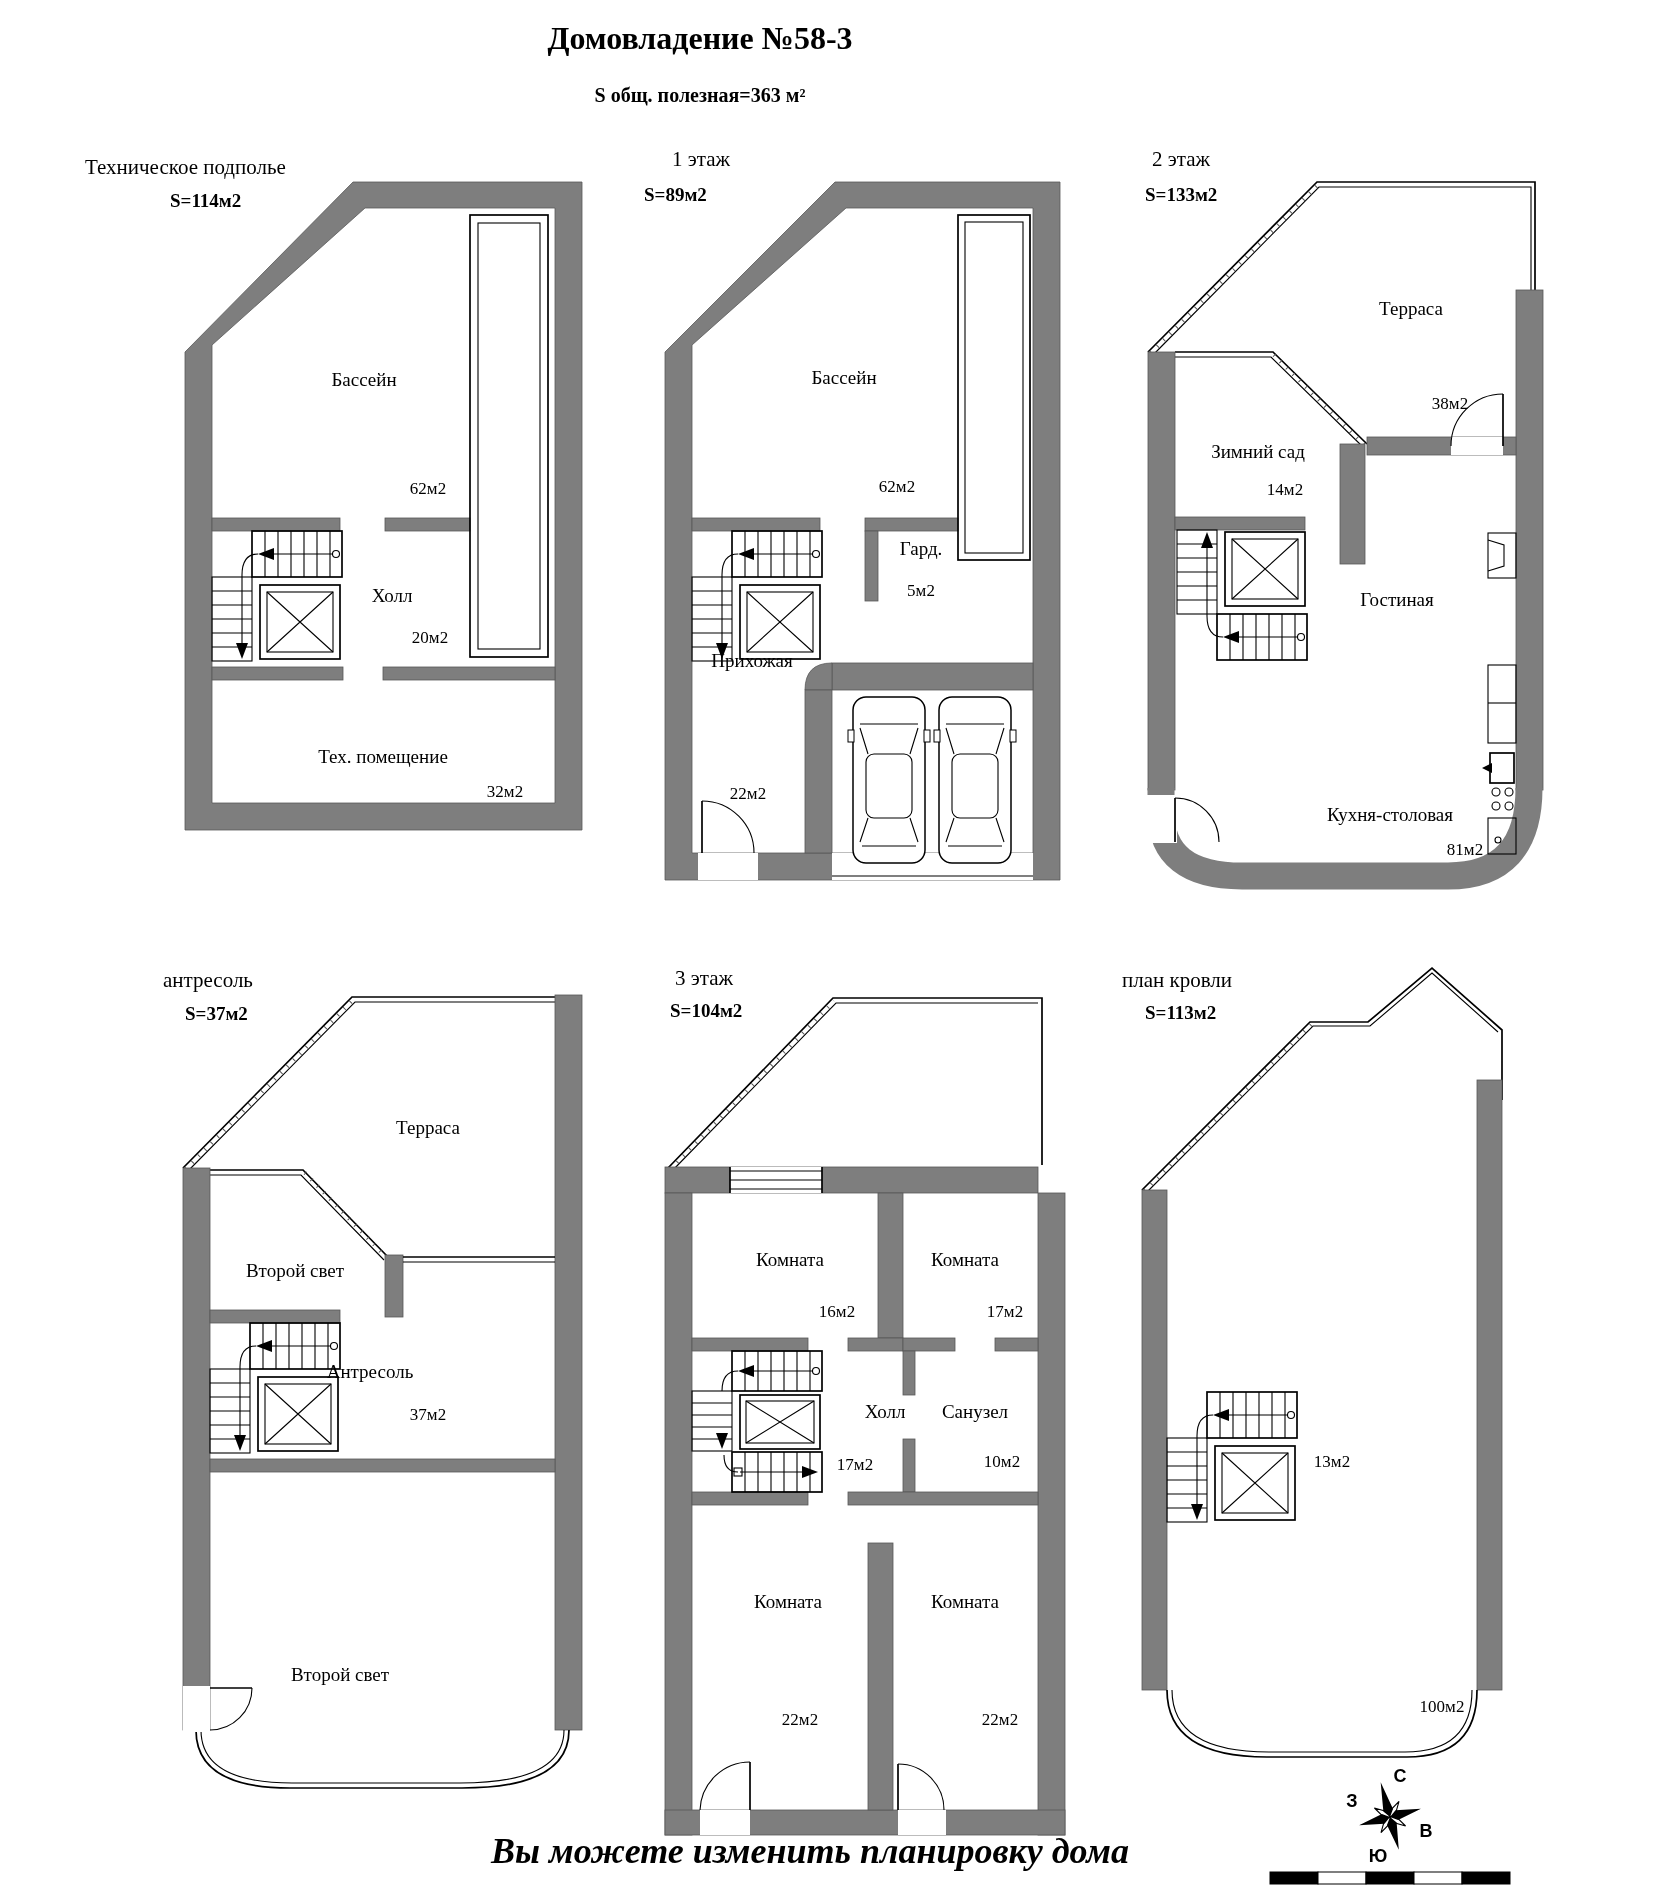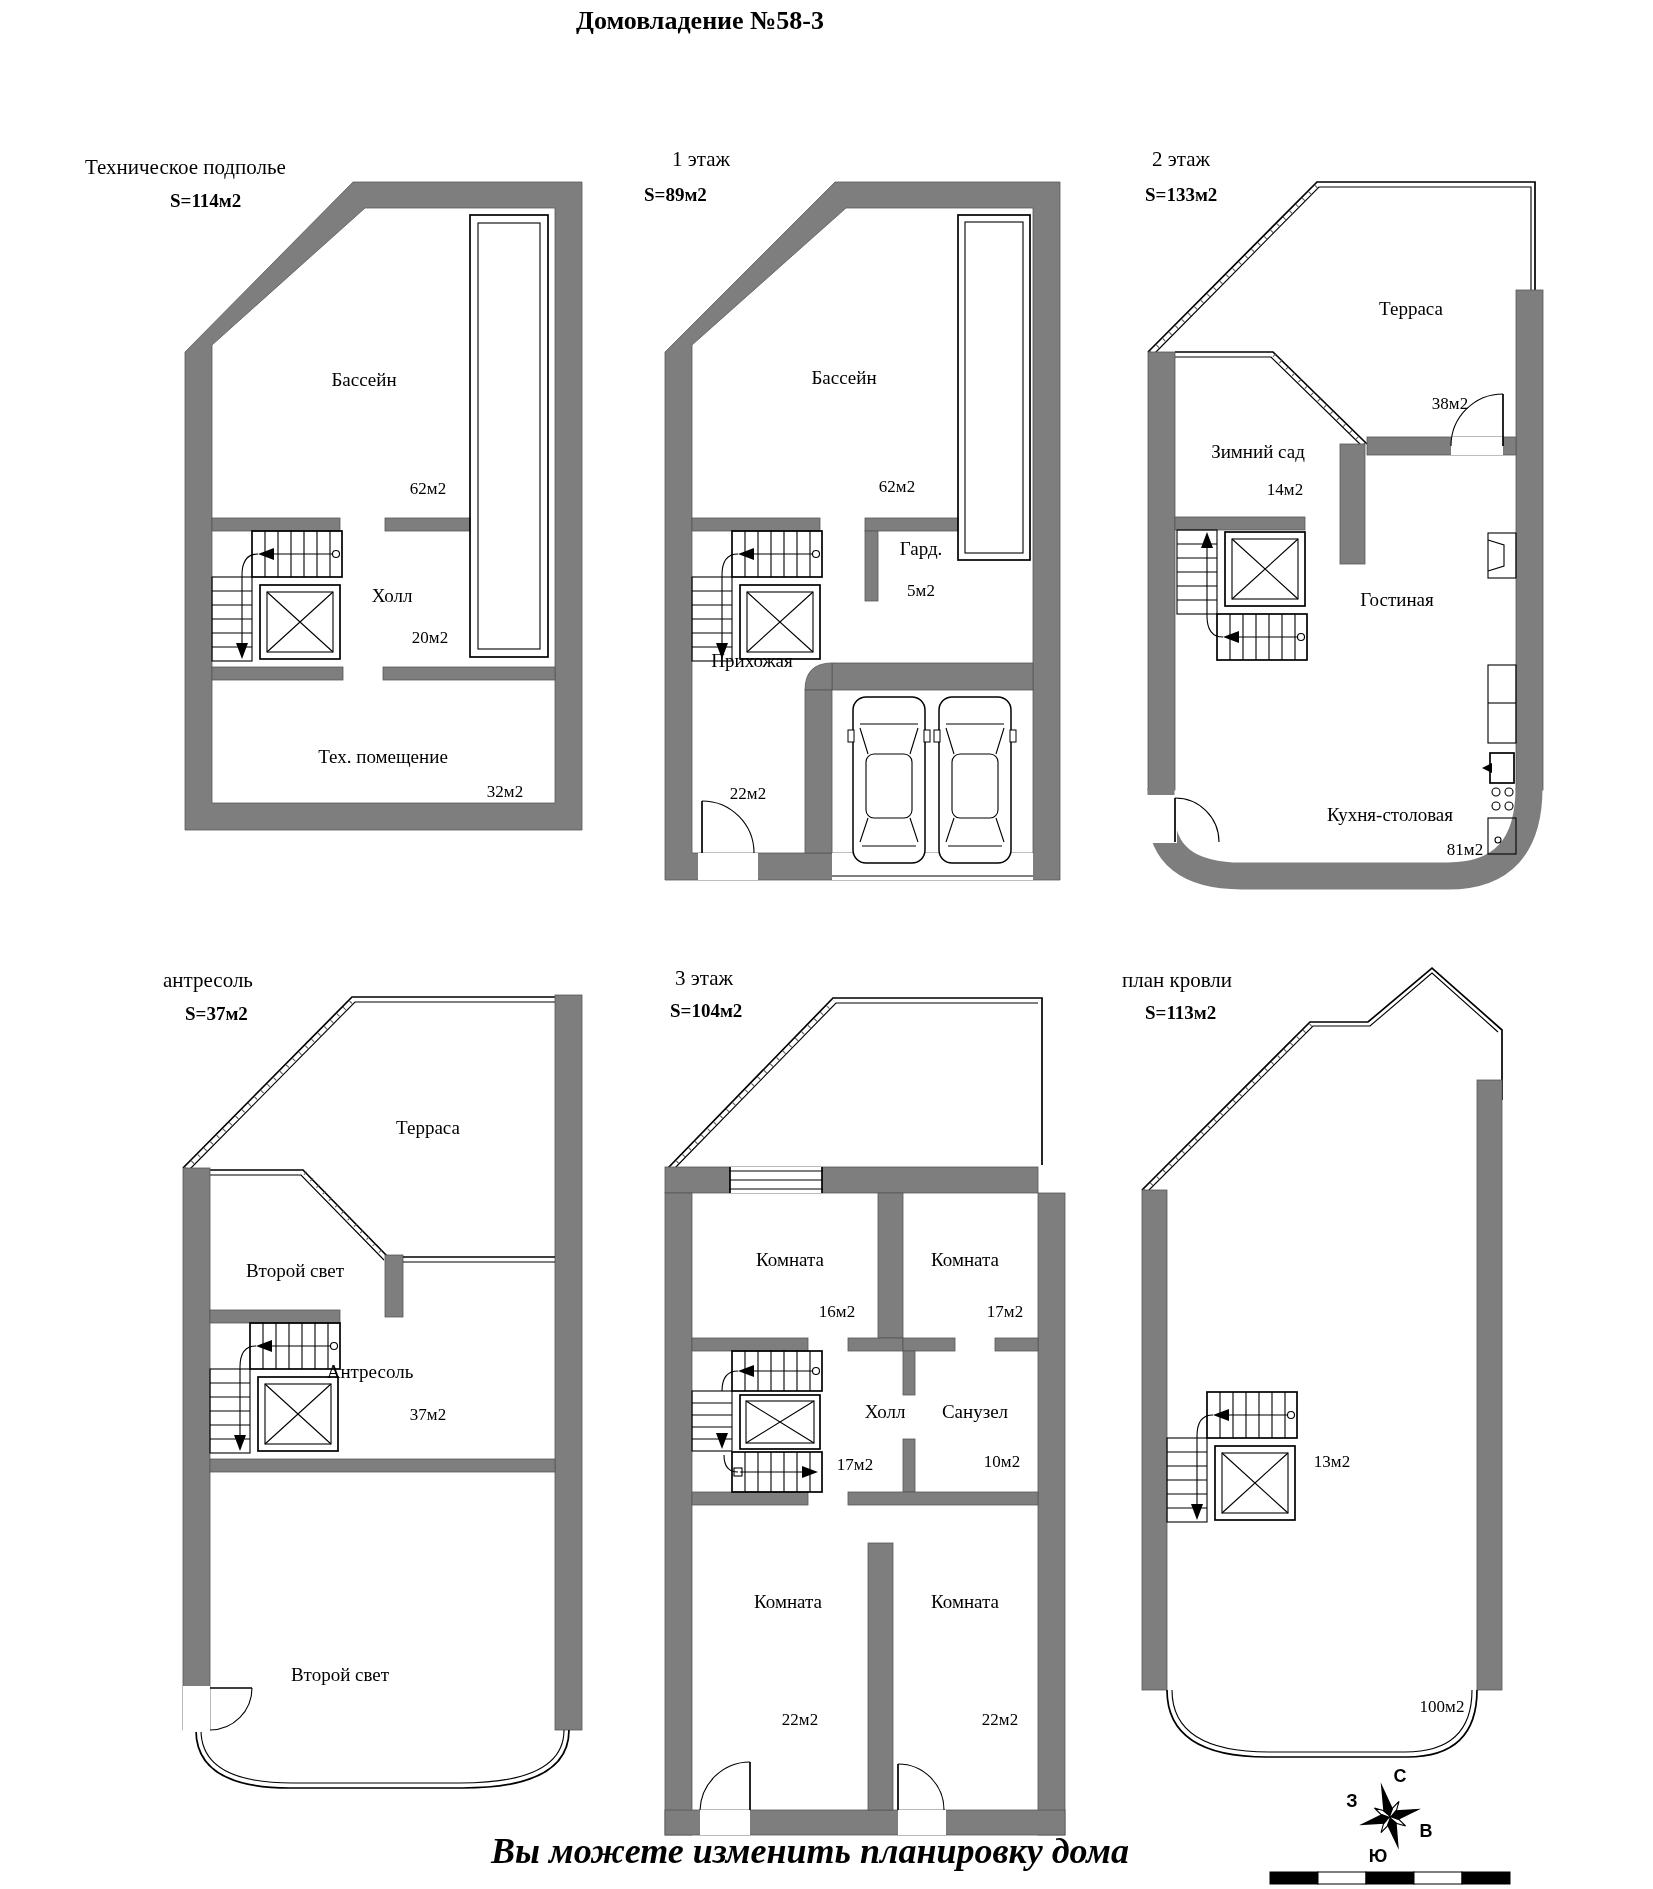--- a/index.html
+++ b/index.html
@@ -218,21 +218,22 @@
 
     <g>
       <rect x="1270" y="1872" width="48" height="12" fill="#000" stroke="#000"></rect>
       <rect x="1318" y="1872" width="48" height="12" fill="#fff" stroke="#000"></rect>
       <rect x="1366" y="1872" width="48" height="12" fill="#000" stroke="#000"></rect>
       <rect x="1414" y="1872" width="48" height="12" fill="#fff" stroke="#000"></rect>
       <rect x="1462" y="1872" width="48" height="12" fill="#000" stroke="#000"></rect>
     </g>
   </svg>
 
-  <div class="hdr" style="top:6px;font-size:26px">Домовладение №58-3</div>
+  <div class="hdr" style="top:20px;font-size:32px">Домовладение №58-3</div>
+  <div class="hdr" style="top:84px;font-size:20px">S общ. полезная=363 м²</div>
 
   <div class="ptitle" style="left:85px;top:155px">Техническое подполье</div>
   <div class="parea" style="left:170px;top:190px">S=114м2</div>
   <div class="ptitle" style="left:672px;top:147px">1 этаж</div>
   <div class="parea" style="left:644px;top:184px">S=89м2</div>
   <div class="ptitle" style="left:1152px;top:147px">2 этаж</div>
   <div class="parea" style="left:1145px;top:184px">S=133м2</div>
   <div class="ptitle" style="left:163px;top:968px">антресоль</div>
   <div class="parea" style="left:185px;top:1003px">S=37м2</div>
   <div class="ptitle" style="left:675px;top:966px">3 этаж</div>

